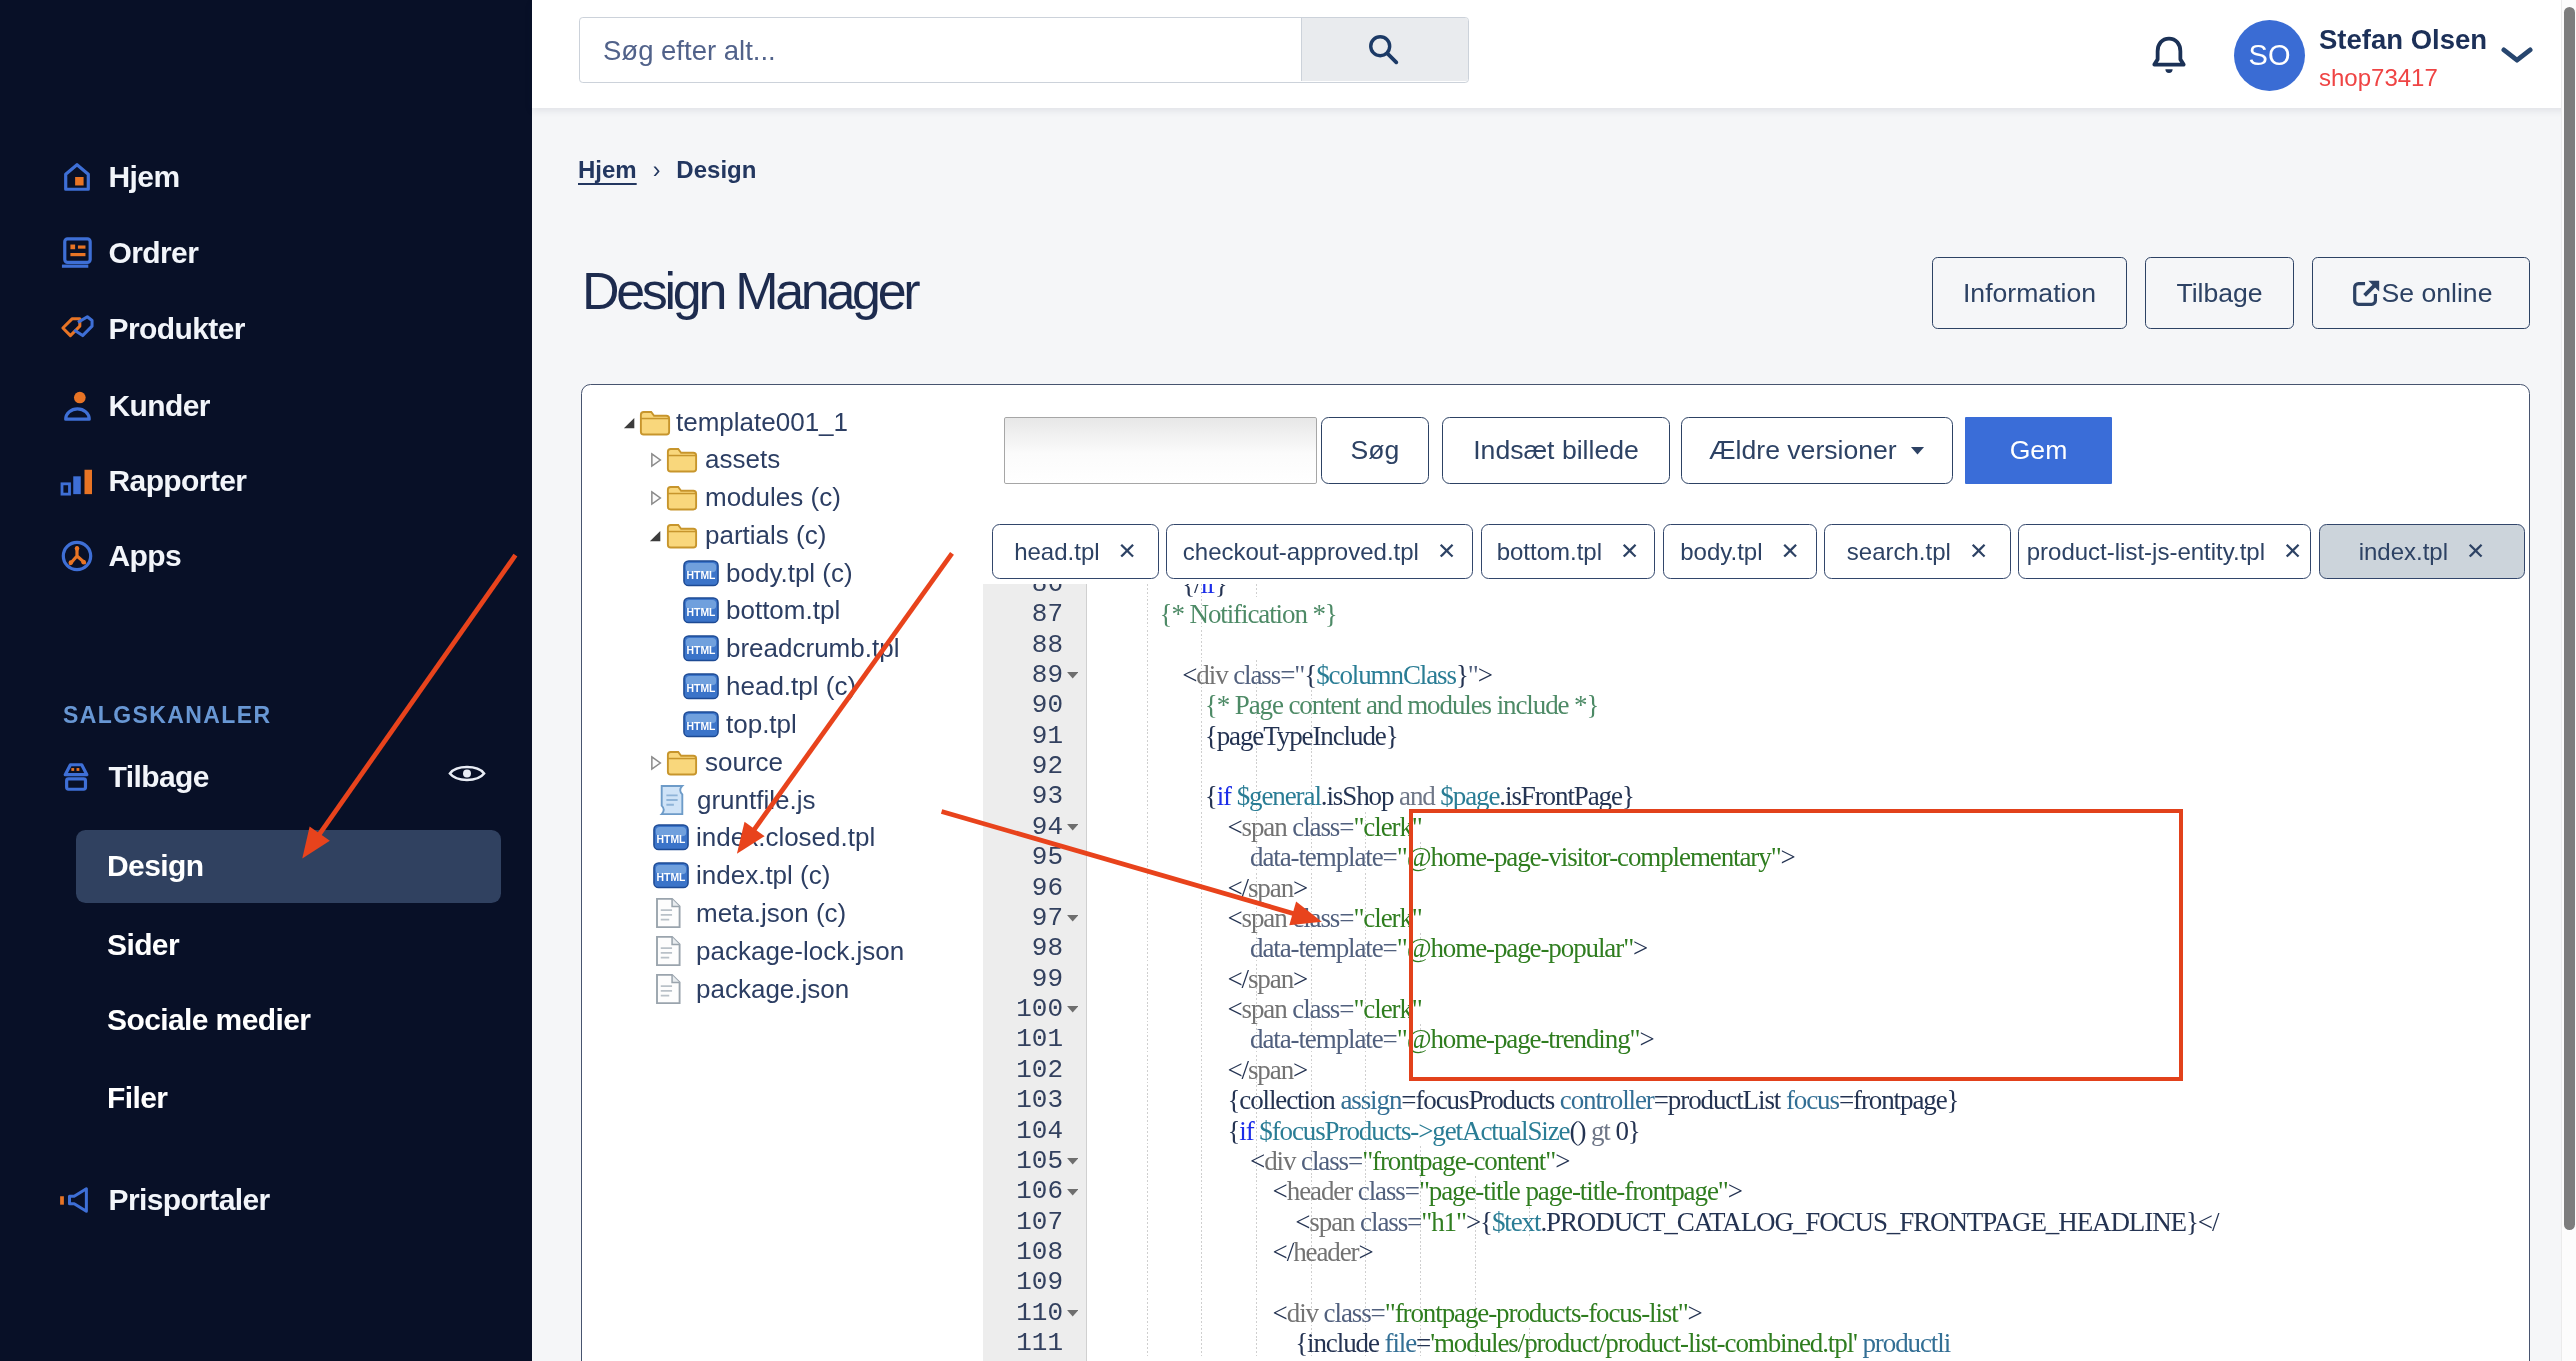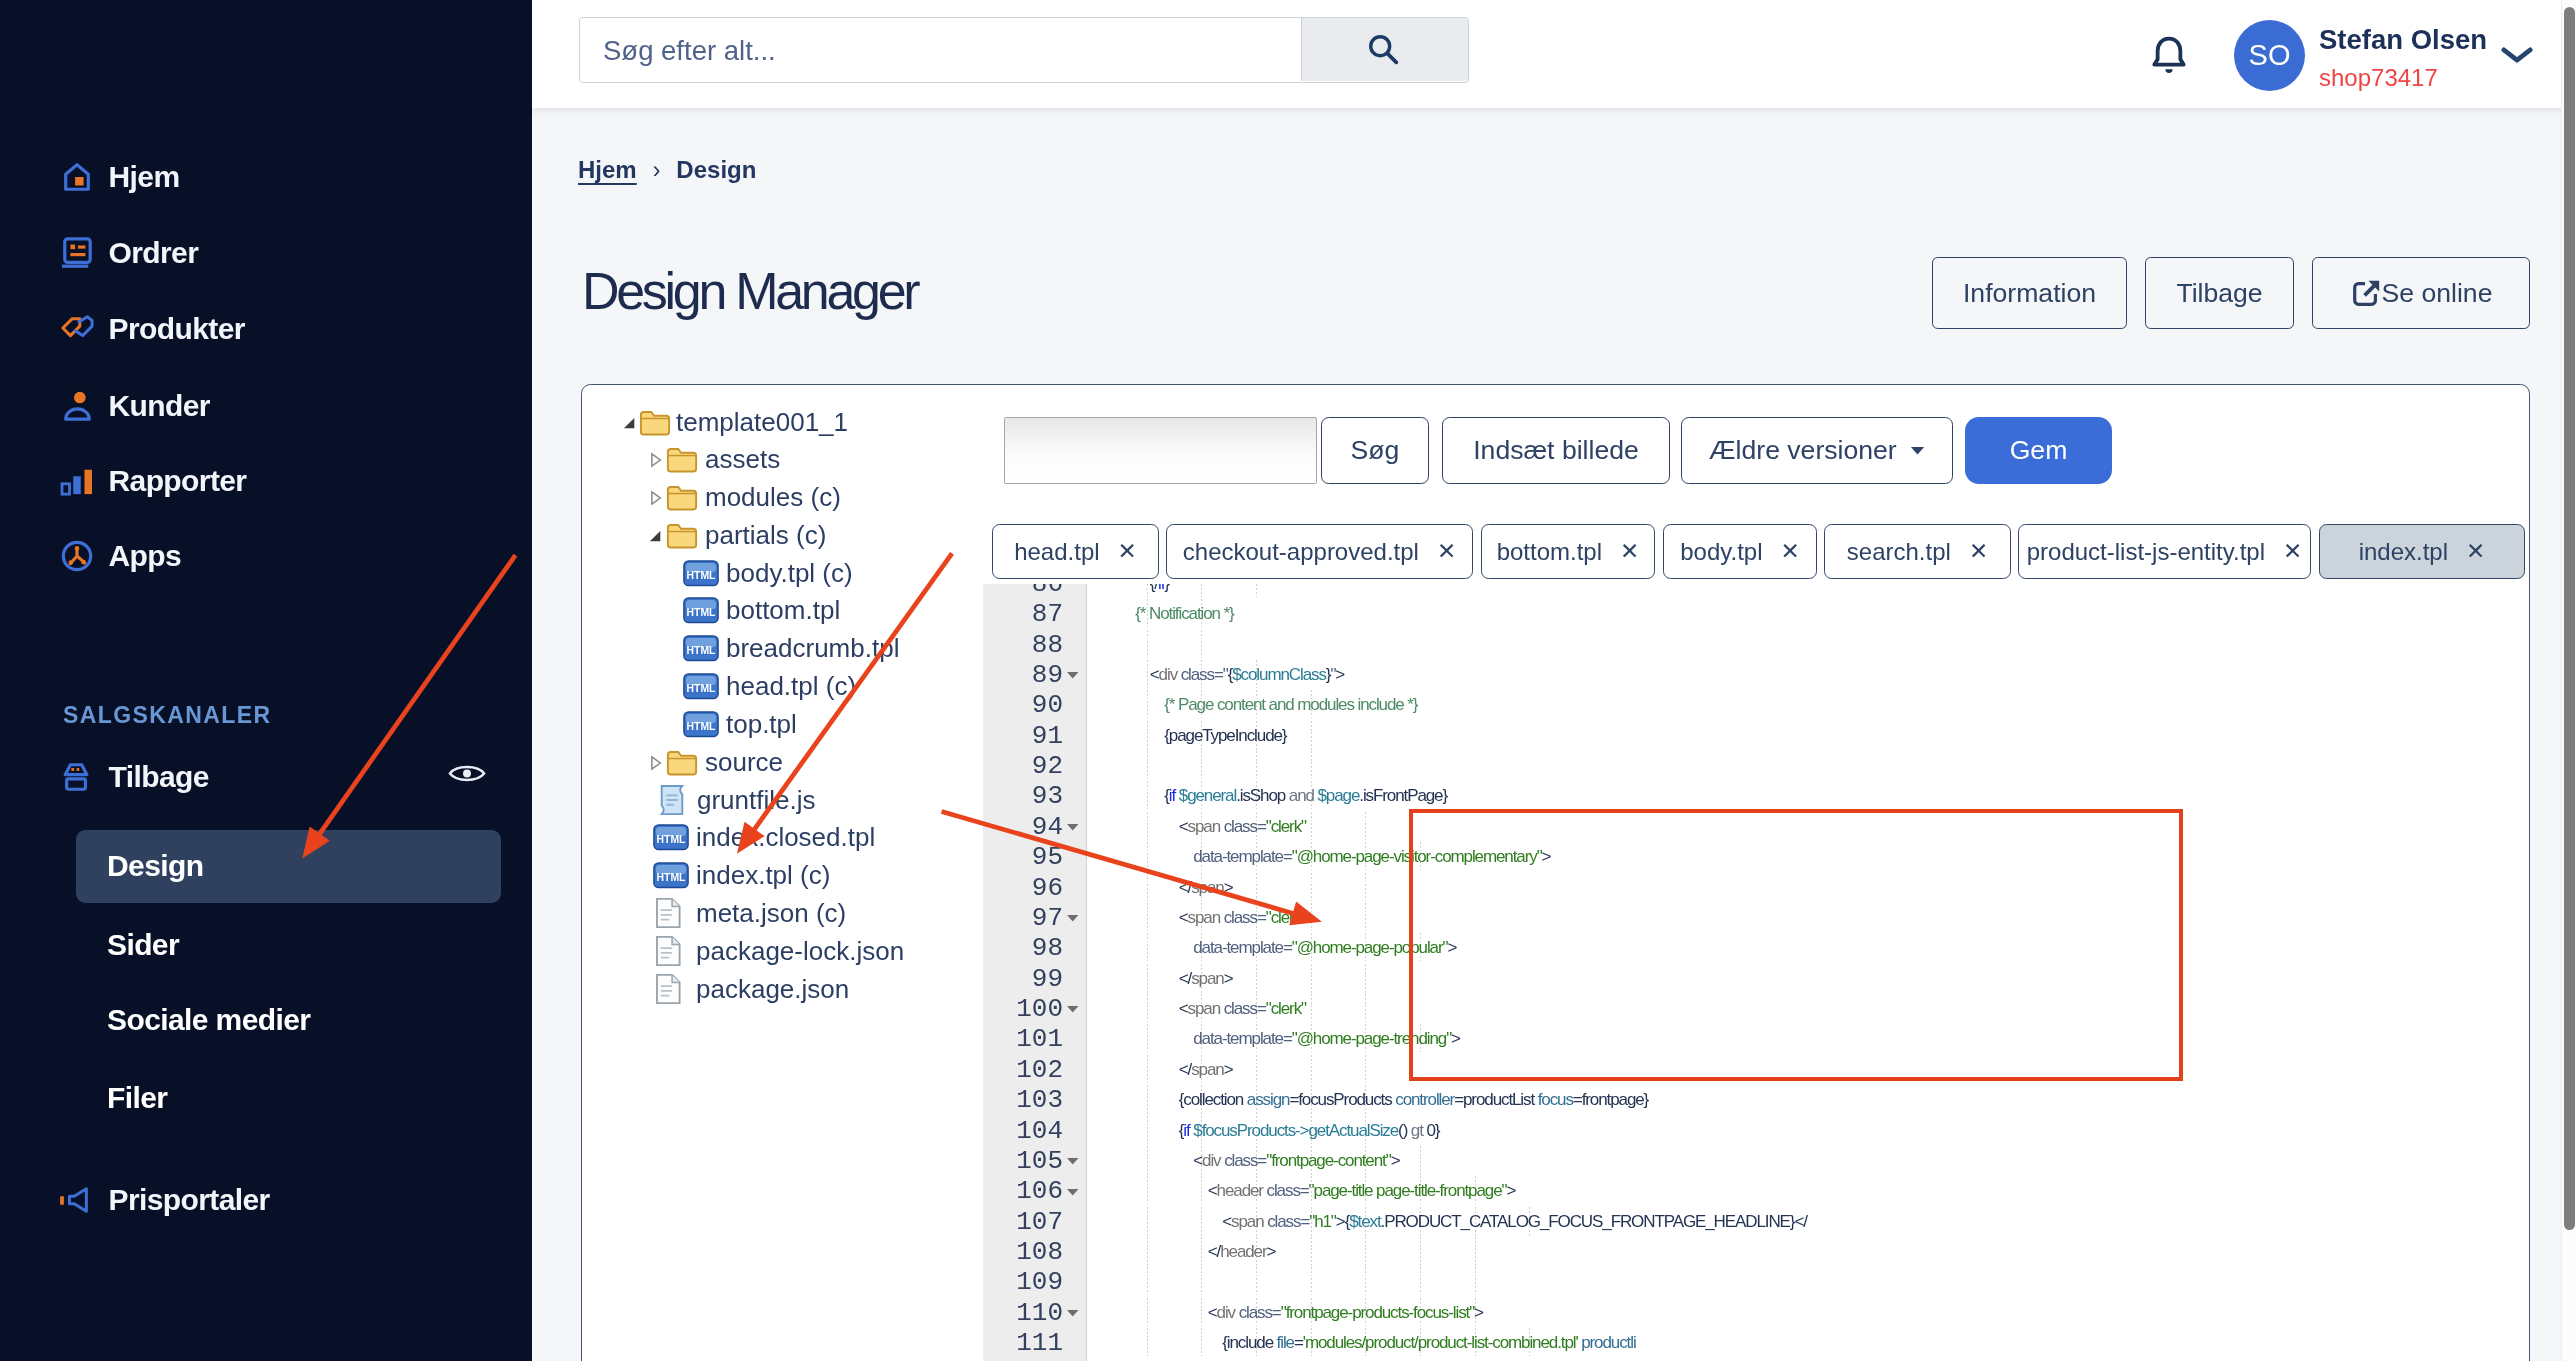--- a/index.html
+++ b/index.html
@@ -25,30 +25,30 @@
 #crumb .sep{margin:0 16px;font-weight:400;font-size:23px}
 #h1{position:absolute;left:582px;top:261px;font-size:52px;font-weight:400;color:#1d2b4e;letter-spacing:-3.3px}
 .hbtn{position:absolute;top:257px;height:72px;border:1.9px solid #2d4264;border-radius:5.7px;color:#2d4264;font-size:26.6px;display:flex;align-items:center;justify-content:center}
 
 #panel{position:absolute;left:581px;top:384px;width:1949px;height:1044px;background:#fff;border:1.9px solid #47546f;border-radius:9.5px}
 
 .tr{position:absolute;font-size:26px;color:#2c3e63;white-space:nowrap}
 
 .tbtn{position:absolute;top:417px;height:67px;border:1.9px solid #2d4264;border-radius:7.6px;background:#fff;color:#2d4264;font-size:26.6px;display:flex;align-items:center;justify-content:center}
 #tinput{position:absolute;left:1004px;top:417px;width:313px;height:67px;border:0.9px solid #a6a6a6;border-radius:1.9px;background:linear-gradient(#e7e7e7,#fbfbfb 55%,#ffffff)}
-#gem{position:absolute;left:1965px;top:417px;width:147px;height:67px;background:#3a6dd8;border-radius:14px;color:#fff;font-size:26.6px;display:flex;align-items:center;justify-content:center}
+#gem{position:absolute;left:1965px;top:417px;width:147px;height:67px;background:#3a6dd8;border-radius:1px;color:#fff;font-size:26.6px;display:flex;align-items:center;justify-content:center}
 
 .tab{position:absolute;top:524px;height:55px;border:1.9px solid #32466b;border-radius:7.6px;background:#fff;color:#2d4264;font-size:24px;display:flex;align-items:center;justify-content:center;white-space:nowrap}
 .tab .x{margin-left:18px;font-size:23px;font-weight:400}
 .tab.act{background:#ccd4db}
 
 #gutter{position:absolute;left:983px;top:584px;width:104px;height:777px;background:#ededed;border-right:0.9px solid #d0d0d0}
 .gl{position:absolute;left:983px;width:80px;height:30px;font-family:"Liberation Mono",monospace;font-size:26px;line-height:30px;color:#33415f;text-align:right}
 .fold{position:absolute;width:11.4px;height:6.6px}
-.cl{position:absolute;left:1092px;height:30px;font-family:Liberation Sans, sans-serif;font-size:17px;line-height:30px;white-space:pre;letter-spacing:-1.1px}
+.cl{position:absolute;left:1092px;height:30px;font-family:Liberation Serif, serif;font-size:27px;line-height:30px;white-space:pre;letter-spacing:-1.1px}
 .gd{position:absolute;width:0.9px;height:30px;background:repeating-linear-gradient(to bottom,#cfcfcf 0 1.9px,transparent 1.9px 3.8px)}
 .n{color:#243352}.t{color:#737373}.a{color:#51607e}.s{color:#2f7d1f}.c{color:#4d8a66}.v{color:#2a7d95}.m{color:#336f95}.k{color:#1b2ce8}.g{color:#6e7687}
 #codeclip{position:absolute;left:1089px;top:584px;width:1439px;height:775px;overflow:hidden}
 #redrect{position:absolute;left:1409px;top:809px;width:774px;height:272px;border:4.7px solid #e2411b;z-index:30}
 
 #sctrack{position:absolute;left:2561px;top:0;width:15px;height:1361px;background:#fcfcfc;border-left:0.9px solid #ebebeb}
 #scthumb{position:absolute;left:2564px;top:6.6px;width:11.4px;height:1223px;background:#7d7d7d;border-radius:5.7px}
 svg{display:block}
 </style></head><body>
 

